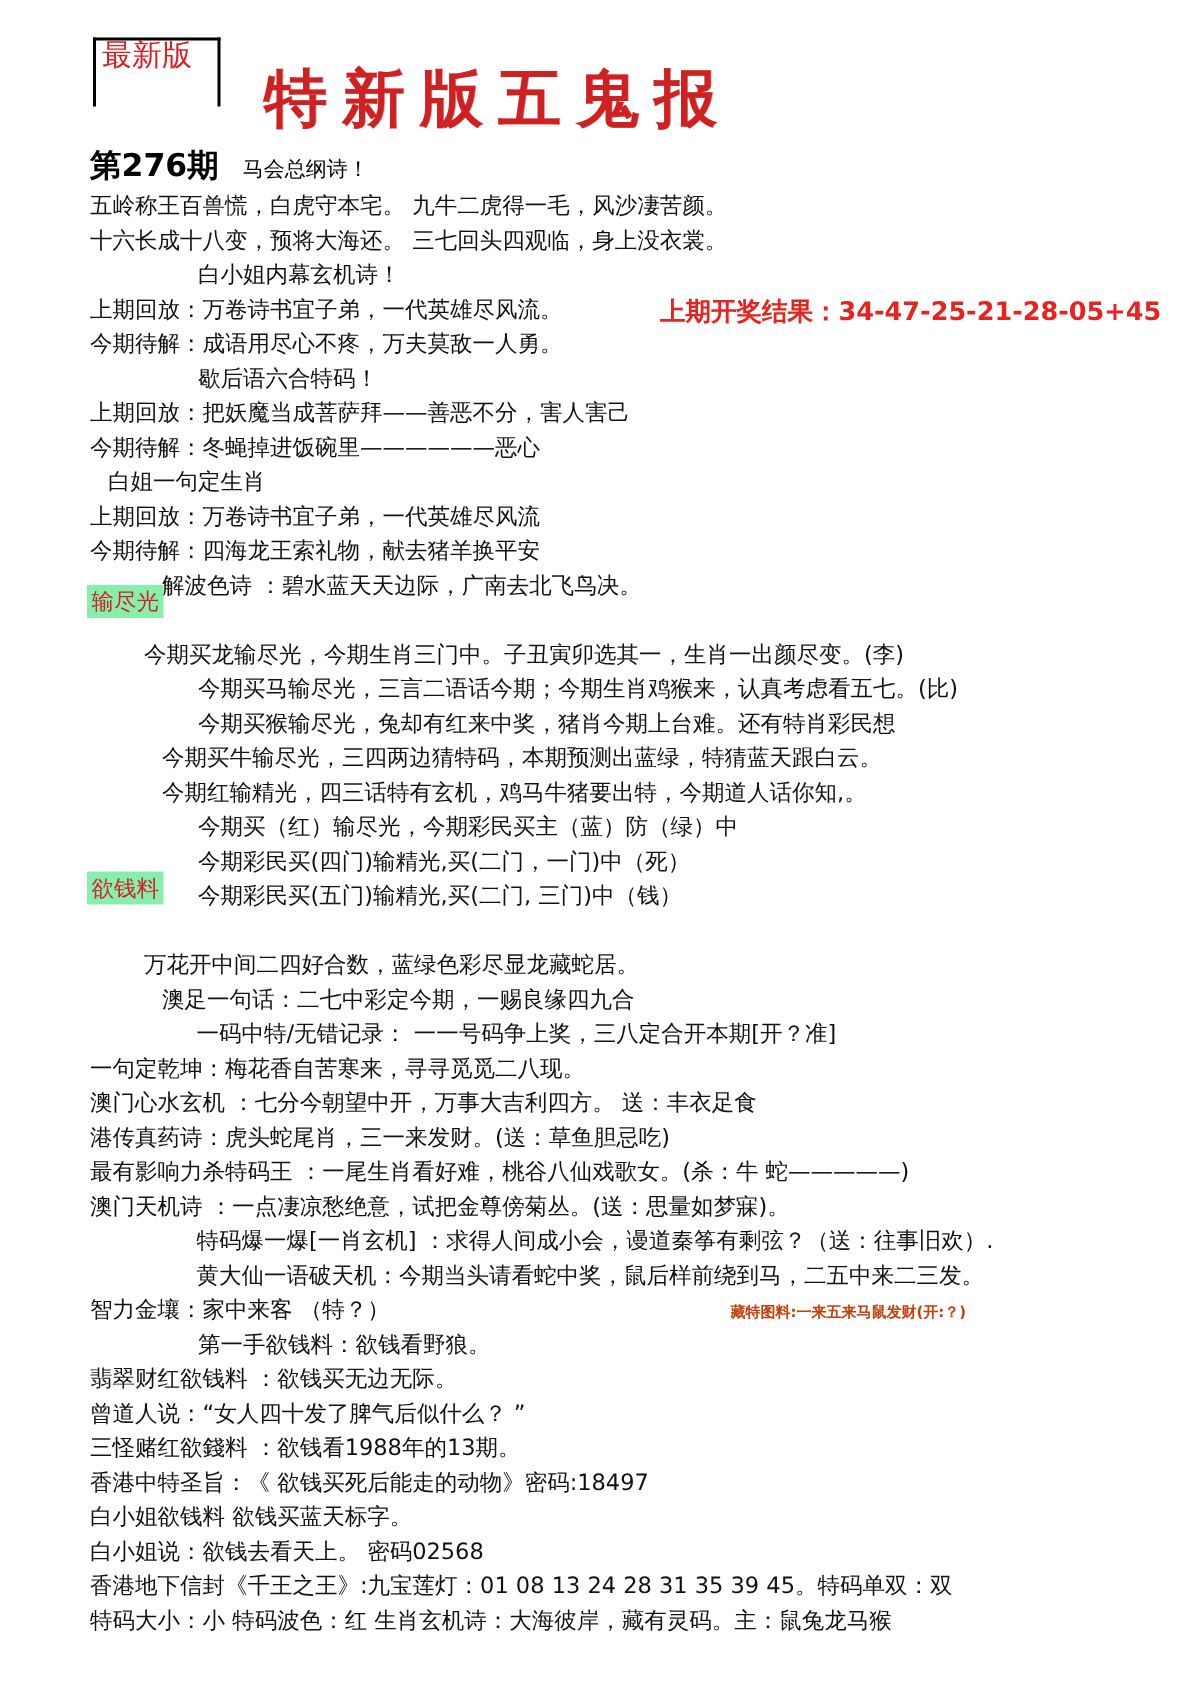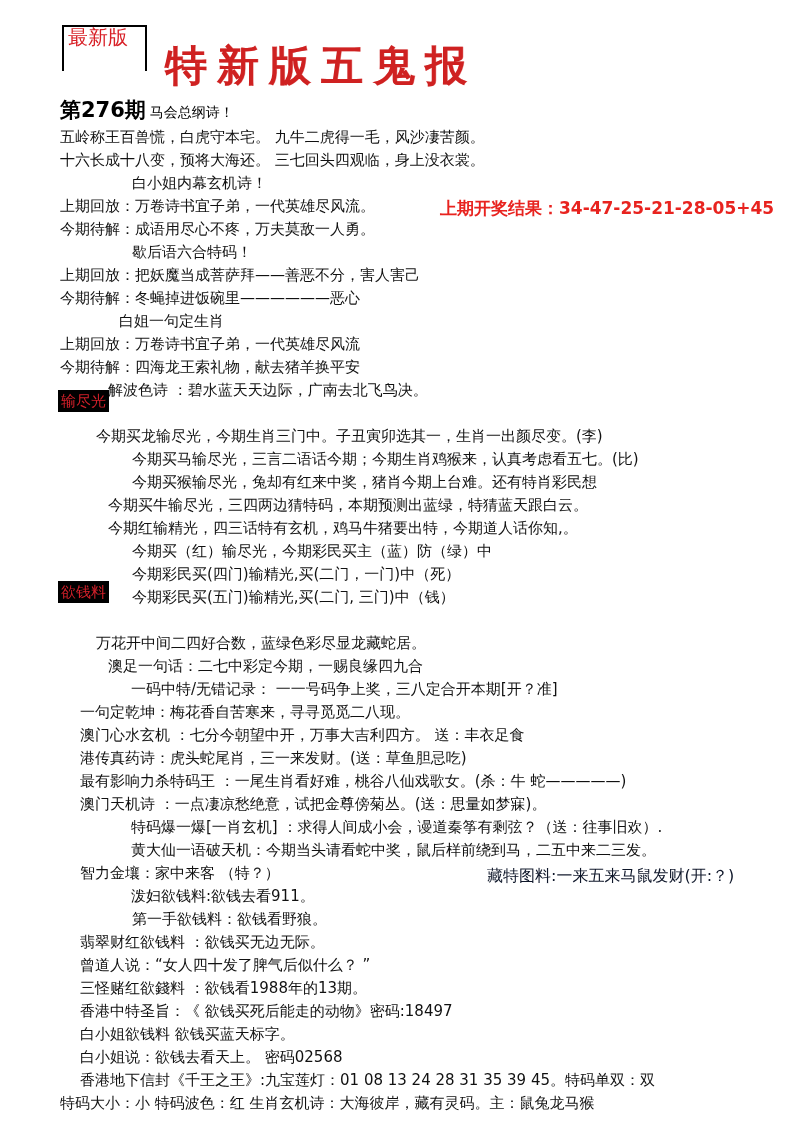--- a/index.html
+++ b/index.html
@@ -43,21 +43,21 @@
     left: 68px;
     top: 29px;
     font-size: 20px;
     line-height: 16px;
     color: #d81f26;
     font-family: Liberation Sans, sans-serif;
     white-space: nowrap;
   }
   .masthead {
     position: absolute;
-    left: 165px;
+    left: 176px;
     top: 43px;
     font-size: 42px;
     line-height: 46px;
     letter-spacing: 10px;
     color: #cf2121;
     font-family: "DejaVu Serif", "Liberation Serif", serif;
     font-weight: 700;
     white-space: nowrap;
     text-shadow: 0.5px 0 0 rgba(207,33,33,0.45);
   }
@@ -71,41 +71,41 @@
   }
   .issue-no {
     font-size: 21px;
     font-weight: 700;
     line-height: 24px;
     vertical-align: baseline;
   }
   .issue-sub {
     font-size: 14px;
     line-height: 24px;
-    margin-left: 4px;
+    margin-left: 16px;
     vertical-align: baseline;
   }
 
   
   .lines {
     position: absolute;
     left: 0;
     top: 126px;
     width: 793px;
   }
   .ln {
     font-size: 15px;
     line-height: 23px;
     white-space: nowrap;
     color: #111;
     font-family: "DejaVu Sans", "Liberation Sans", sans-serif;
   }
   .ln.i0  { padding-left: 60px; }
-  .ln.i1  { padding-left: 72px; margin-left: 47px; }
-  .ln.i2  { padding-left: 80px; }
+  .ln.i1  { padding-left: 72px; }
+  .ln.i2  { padding-left: 60px; }
   .ln.i3  { padding-left: 96px; margin-left: 35px; }
   .ln.i4  { padding-left: 108px; }
   .ln.i5  { padding-left: 120px; margin-left: 12px; }
   .ln.i6  { padding-left: 96px; }
 
   
   .result-red {
     position: absolute;
     left: 440px;
     top: 198px;
@@ -117,37 +117,38 @@
     font-family: "DejaVu Sans", "Liberation Sans", sans-serif;
   }
 
   
   .sec-tag {
     position: absolute;
     left: 58px;
     font-size: 15px;
     line-height: 20px;
     color: #d3202a;
-    background: #000000;
+    background: #86efac;
     padding: 1px 3px;
     white-space: nowrap;
     font-family: "DejaVu Sans", "Liberation Sans", sans-serif;
   }
   .sec-tag.t1 { top: 390px; }
   .sec-tag.t2 { top: 581px; }
 
   
   .right-note {
     position: absolute;
     left: 487px;
     top: 866px;
-    font-size: 16px;
+    font-size: 10px;
     line-height: 20px;
     white-space: nowrap;
-    color: #0f172a;
+    color: #c2410c;
+    font-weight: bold;
   }
 </style>
 </head>
 <body>
 
 <div class="page">
 
   <div class="header">
     <div class="badge-box"></div>
     <div class="badge-text">最新版</div>
@@ -185,21 +186,20 @@
       <div class="ln i4">澳足一句话：二七中彩定今期，一赐良缘四九合</div>
       <div class="ln i3">一码中特/无错记录： 一一号码争上奖，三八定合开本期[开？准]</div>
       <div class="ln i2">一句定乾坤：梅花香自苦寒来，寻寻觅觅二八现。</div>
       <div class="ln i2">澳门心水玄机 ：七分今朝望中开，万事大吉利四方。 送：丰衣足食</div>
       <div class="ln i2">港传真药诗：虎头蛇尾肖，三一来发财。(送：草鱼胆忌吃)</div>
       <div class="ln i2">最有影响力杀特码王 ：一尾生肖看好难，桃谷八仙戏歌女。(杀：牛 蛇—————)</div>
       <div class="ln i2">澳门天机诗 ：一点凄凉愁绝意，试把金尊傍菊丛。(送：思量如梦寐)。</div>
       <div class="ln i3">特码爆一爆[一肖玄机] ：求得人间成小会，谩道秦筝有剩弦？（送：往事旧欢）.</div>
       <div class="ln i3">黄大仙一语破天机：今期当头请看蛇中奖，鼠后样前绕到马，二五中来二三发。</div>
       <div class="ln i2">智力金壤：家中来客  （特？）</div>
-      <div class="ln i3">泼妇欲钱料:欲钱去看911。</div>
       <div class="ln i5">第一手欲钱料：欲钱看野狼。</div>
       <div class="ln i2">翡翠财红欲钱料 ：欲钱买无边无际。</div>
       <div class="ln i2">曾道人说：“女人四十发了脾气后似什么？ ”</div>
       <div class="ln i2">三怪赌红欲錢料 ：欲钱看1988年的13期。</div>
       <div class="ln i2">香港中特圣旨：《 欲钱买死后能走的动物》密码:18497</div>
       <div class="ln i2">白小姐欲钱料   欲钱买蓝天标字。</div>
       <div class="ln i2">白小姐说：欲钱去看天上。  密码02568</div>
       <div class="ln i2">香港地下信封《千王之王》:九宝莲灯：01 08 13 24 28 31 35 39 45。特码单双：双</div>
       <div class="ln i0">特码大小：小 特码波色：红  生肖玄机诗：大海彼岸，藏有灵码。主：鼠兔龙马猴</div>
     </div>

